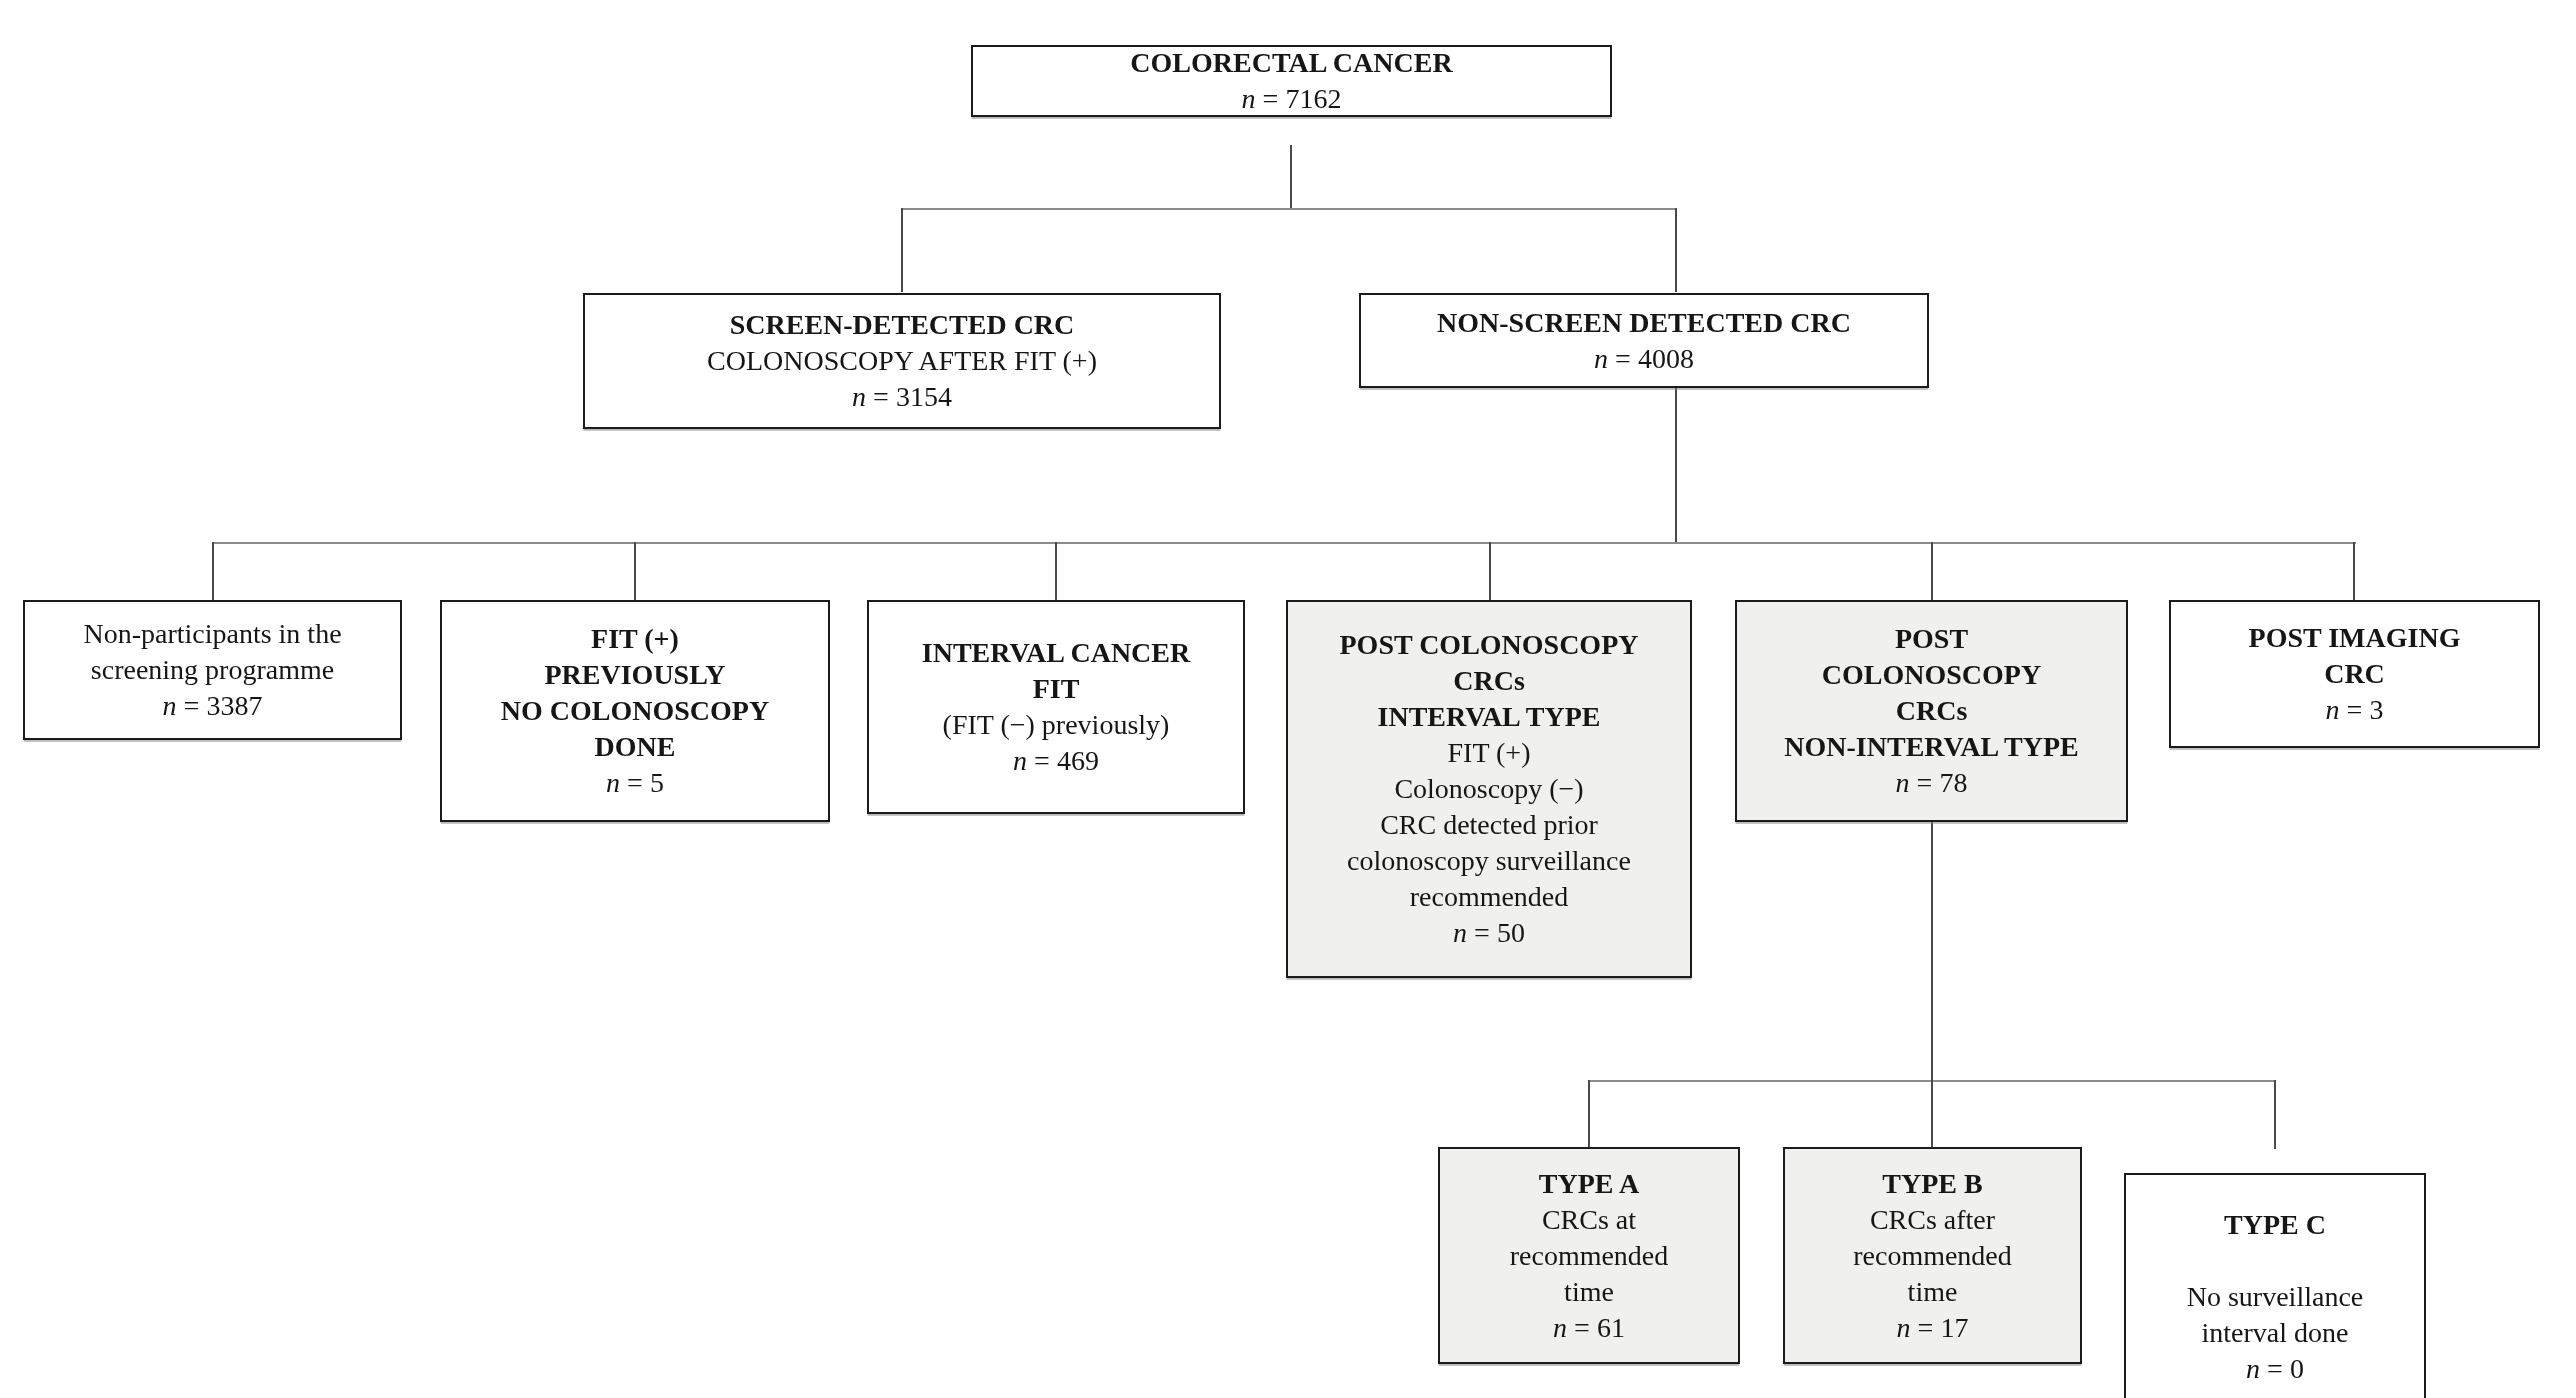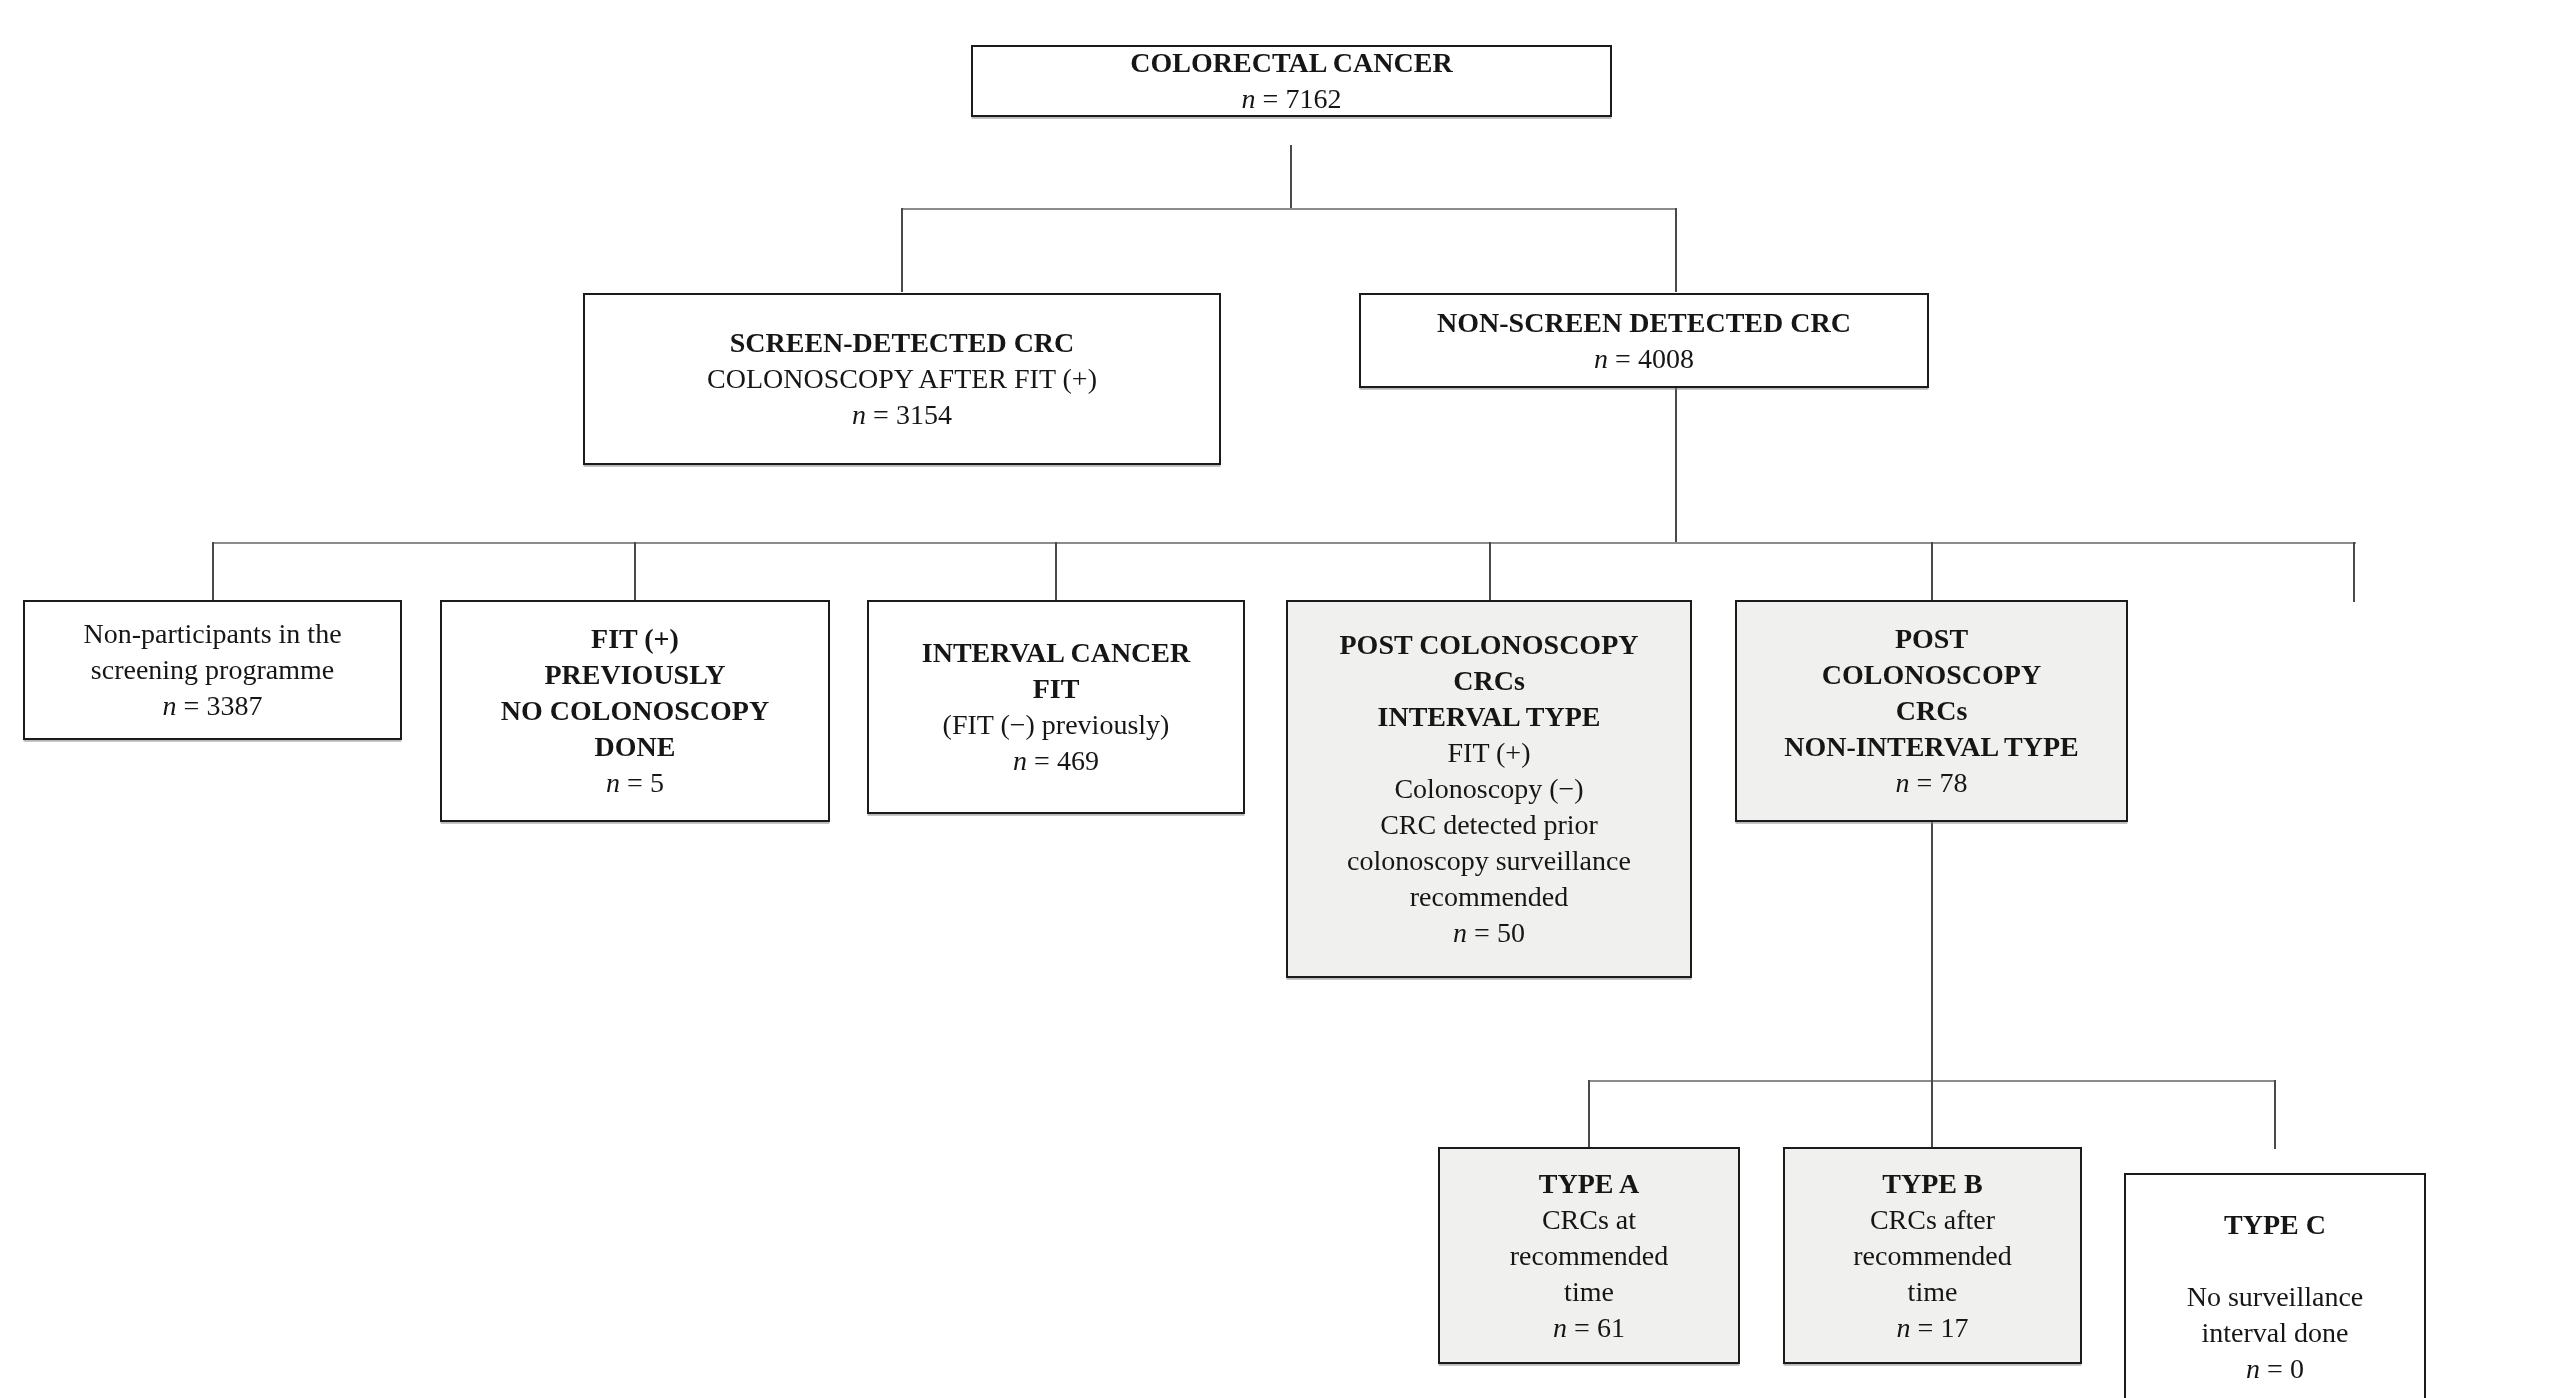--- a/index.html
+++ b/index.html
@@ -62,21 +62,21 @@
   <div class="vline" style="left:1931px;top:821px;height:260px;"></div>
   <div class="hline" style="left:1588px;top:1080px;width:688px;"></div>
   <div class="vline" style="left:1588px;top:1080px;height:69px;"></div>
   <div class="vline" style="left:1931px;top:1080px;height:69px;"></div>
   <div class="vline" style="left:2274px;top:1080px;height:69px;"></div>
 
   <div class="box" style="left: 971px; top: 45px; width: 641px; height: 72px; background: rgb(255, 255, 255);">
       <div class="bl bold">COLORECTAL CANCER</div>
       <div class="bl nline">n = 7162</div>
     </div>
-  <div class="box" style="left: 583px; top: 293px; width: 638px; height: 172px; background: rgb(255, 255, 255);">
+  <div class="box" style="left: 583px; top: 293px; width: 638px; height: 136px; background: rgb(255, 255, 255);">
       <div class="bl bold">SCREEN-DETECTED CRC</div>
       <div class="bl">COLONOSCOPY AFTER FIT (+)</div>
       <div class="bl nline">n = 3154</div>
     </div>
   <div class="box" style="left: 1359px; top: 293px; width: 570px; height: 95px; background: rgb(255, 255, 255);">
       <div class="bl bold">NON-SCREEN DETECTED CRC</div>
       <div class="bl nline">n = 4008</div>
     </div>
 
   <div class="box" style="left: 23px; top: 600px; width: 379px; height: 140px; background: rgb(255, 255, 255);">
@@ -108,20 +108,25 @@
       <div class="bl">recommended</div>
       <div class="bl nline">n = 50</div>
     </div>
   <div class="box" style="left: 1735px; top: 600px; width: 393px; height: 222px; background: rgb(240, 240, 238); text-align: right;">
       <div class="bl bold">POST</div>
       <div class="bl bold">COLONOSCOPY</div>
       <div class="bl bold">CRCs</div>
       <div class="bl bold">NON-INTERVAL TYPE</div>
       <div class="bl nline">n = 78</div>
     </div>
+  <div class="box" style="left: 2169px; top: 600px; width: 371px; height: 148px; background: rgb(255, 255, 255);">
+      <div class="bl bold">POST IMAGING</div>
+      <div class="bl bold">CRC</div>
+      <div class="bl nline">n = 3</div>
+    </div>
 
   <div class="box" style="left: 1438px; top: 1147px; width: 302px; height: 217px; background: rgb(240, 240, 238);">
       <div class="bl bold">TYPE A</div>
       <div class="bl">CRCs at</div>
       <div class="bl">recommended</div>
       <div class="bl">time</div>
       <div class="bl nline">n = 61</div>
     </div>
   <div class="box" style="left: 1783px; top: 1147px; width: 299px; height: 217px; background: rgb(240, 240, 238);">
       <div class="bl bold">TYPE B</div>

